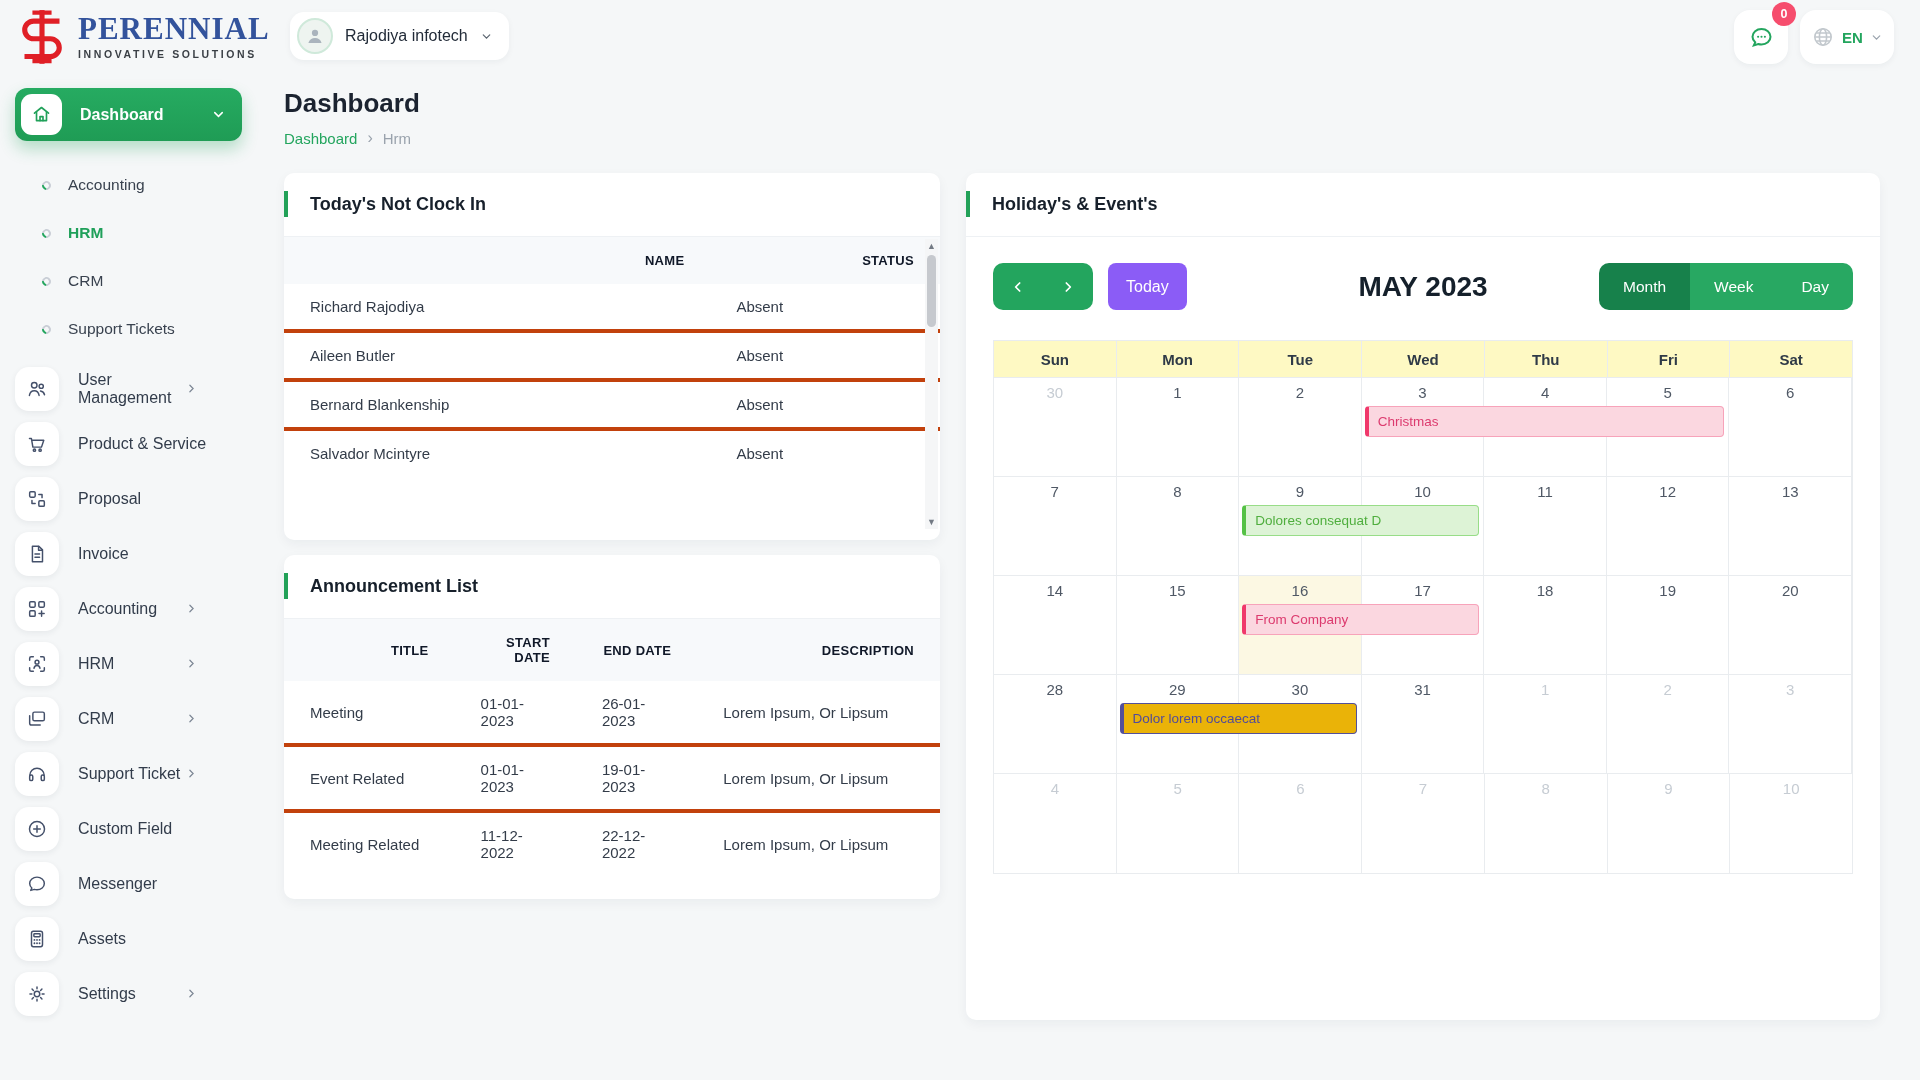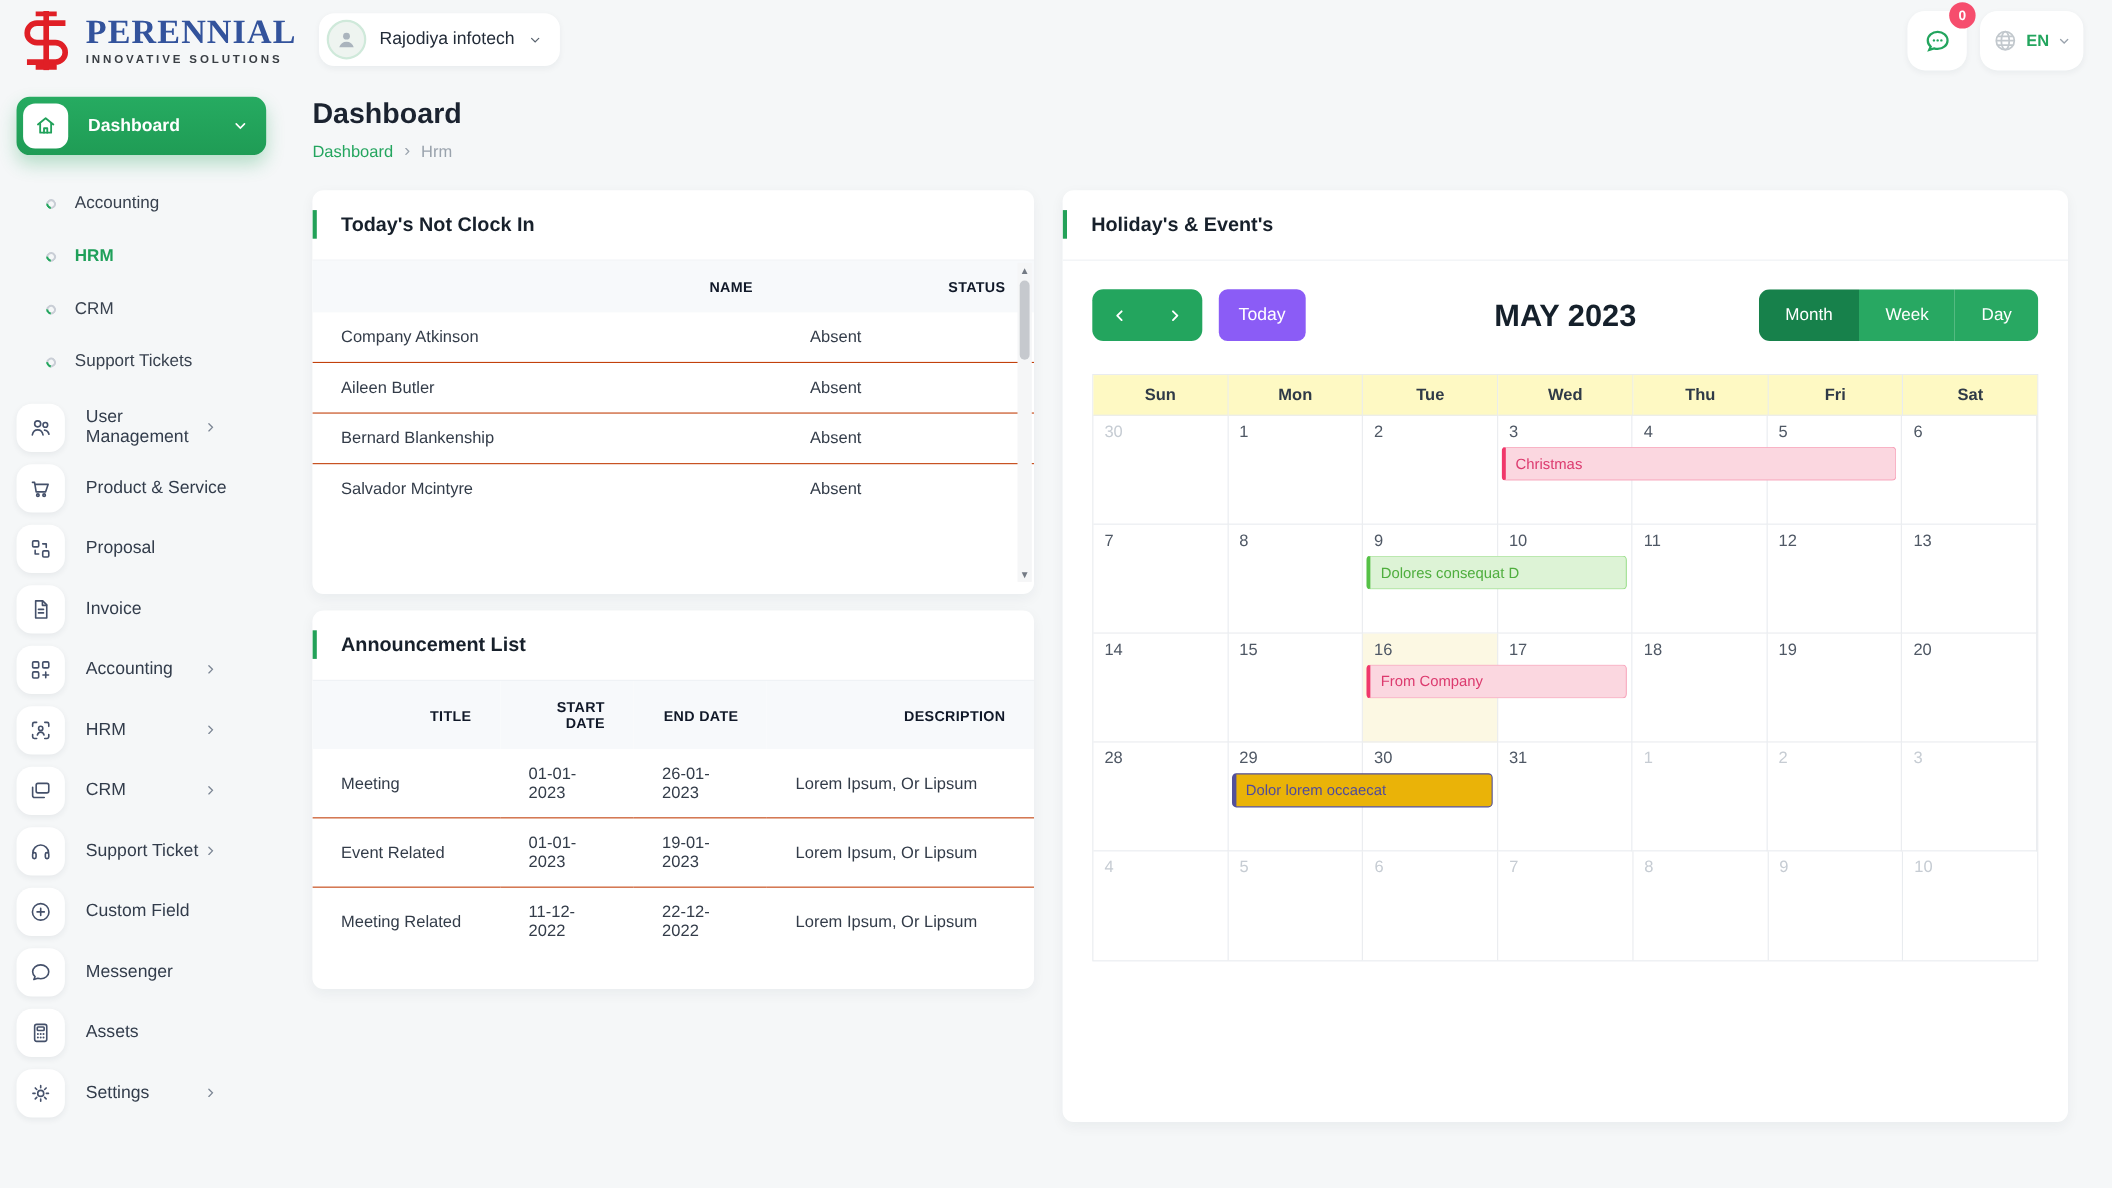--- a/index.html
+++ b/index.html
@@ -96,21 +96,21 @@
     content:""; position:absolute; left:0; top:18px; width:4px; height:26px; background:#22a158;
   }
   .card-title { font-size:18px; font-weight:700; color:#17202b; }
 
   
   .tbl { width:100%; border-collapse:collapse; }
   .tbl th {
     background:#f7f9fb; text-align:right; font-size:13px; font-weight:700; color:#101828;
     letter-spacing:.3px; padding:16px 26px;
   }
-  .tbl td { font-size:15px; color:#333c49; padding:14px 26px; border-top:1px solid #c2410c; }
+  .tbl td { font-size:15px; color:#333c49; padding:14px 26px; border-top:4px solid #c2410c; }
   .tbl tr:first-child td { border-top:none; }
   #clockin-card { height:367px; }
   #clockin-card .tbl-wrap { position:relative; padding-right:0; }
   #clockin-card th:first-child, #clockin-card td:first-child { width:65%; }
   #ann-card { height:344px; }
   #ann-card th:nth-child(1), #ann-card td:nth-child(1) { width:26%; }
   #ann-card th:nth-child(2), #ann-card td:nth-child(2) { width:18.5%; }
   #ann-card th:nth-child(3), #ann-card td:nth-child(3) { width:18.5%; }
   #ann-card th:nth-child(4), #ann-card td:nth-child(4) { width:37%; }
 
@@ -151,21 +151,21 @@
   .cal-dow { display:flex; }
   .cal-dow-cell {
     flex:1; height:37px; display:flex; align-items:center; justify-content:center;
     font-size:15px; font-weight:700; color:#2f3a47;
     border-right:1px solid #e9ecef; border-bottom:1px solid #e9ecef; background:#fef9c3;
   }
   .cal-dow-cell:last-child { border-right:none; }
   .cal-week { display:flex; position:relative; height:99px; }
   .cal-cell {
     flex:1; border-right:1px solid #e9ecef; border-bottom:1px solid #e9ecef;
-    text-align:left; padding:6px 10px; font-size:15px; color:#4f5865; cursor:pointer;
+    text-align:center; padding:6px 10px; font-size:15px; color:#4f5865; cursor:pointer;
   }
   .cal-cell:last-child { border-right:none; }
   .cal-week:last-child .cal-cell { border-bottom:none; }
   .cal-cell.muted { color:#c6ccd3; }
   .cal-cell.today { background:#fcf8e3; }
   .ev {
     position:absolute; top:28px; height:31px; border-radius:4px; display:flex; align-items:center;
     font-size:13.5px; padding-left:9px; cursor:pointer; overflow:hidden; white-space:nowrap;
   }
   .ev-pink   { background:#fbd7e0; border:1px solid #f7a3ba; border-left:4px solid #f0386b; color:#dc3a6e; }
@@ -459,21 +459,21 @@
           <div class="tbl-wrap">
             <table class="tbl">
               <thead>
                   <tr id="clockin-head">
                     <th>NAME</th>
                     <th>STATUS</th>
                   </tr>
                 </thead>
               <tbody id="clockin-body">
                   <tr>
-                    <td>Company Atkinson</td>
+                    <td>Richard Rajodiya</td>
                     <td>Absent</td>
                   </tr>
                   <tr>
                     <td>Aileen Butler</td>
                     <td>Absent</td>
                   </tr>
                   <tr>
                     <td>Bernard Blankenship</td>
                     <td>Absent</td>
                   </tr>

